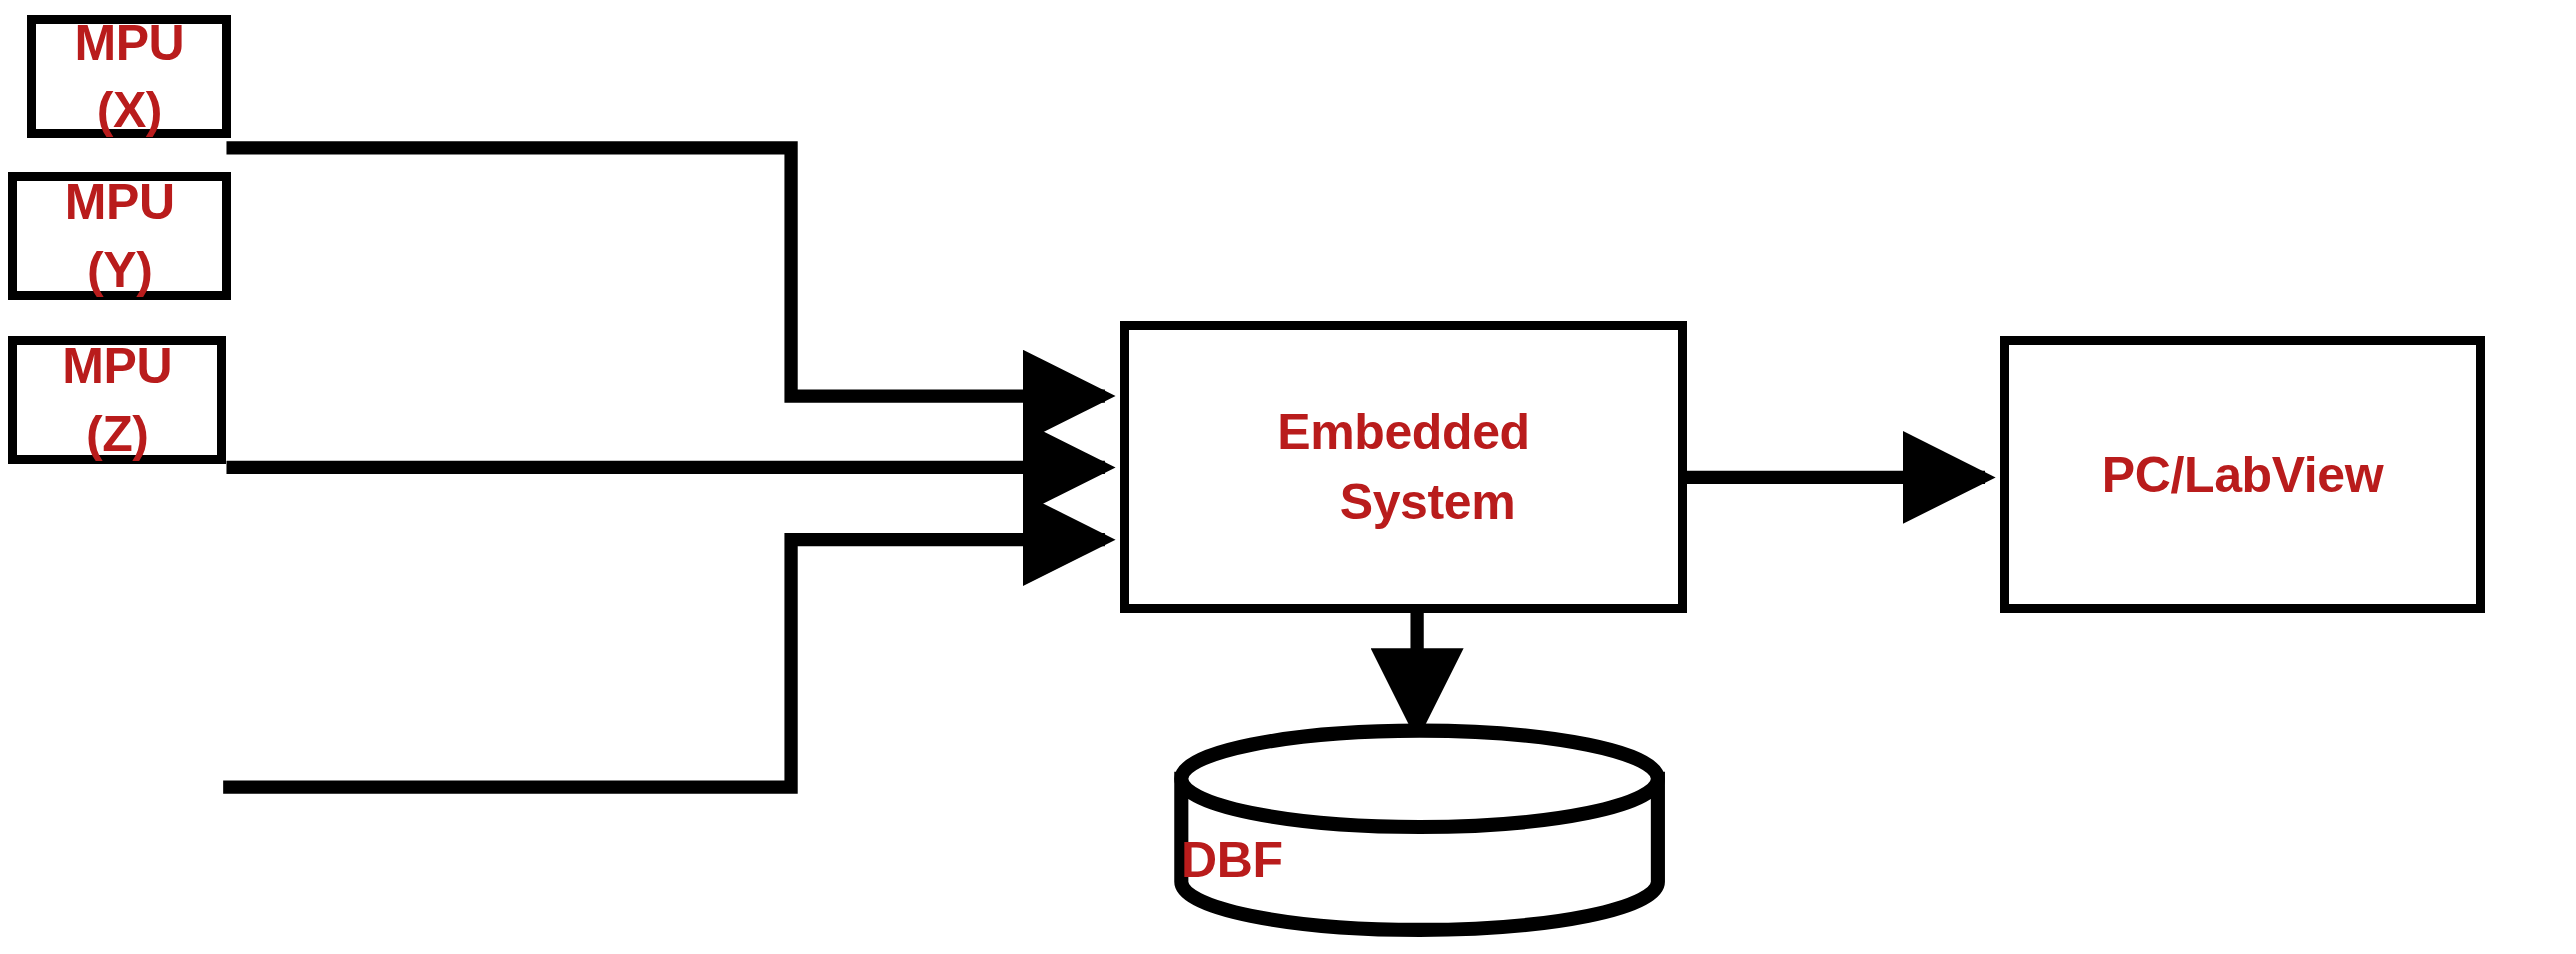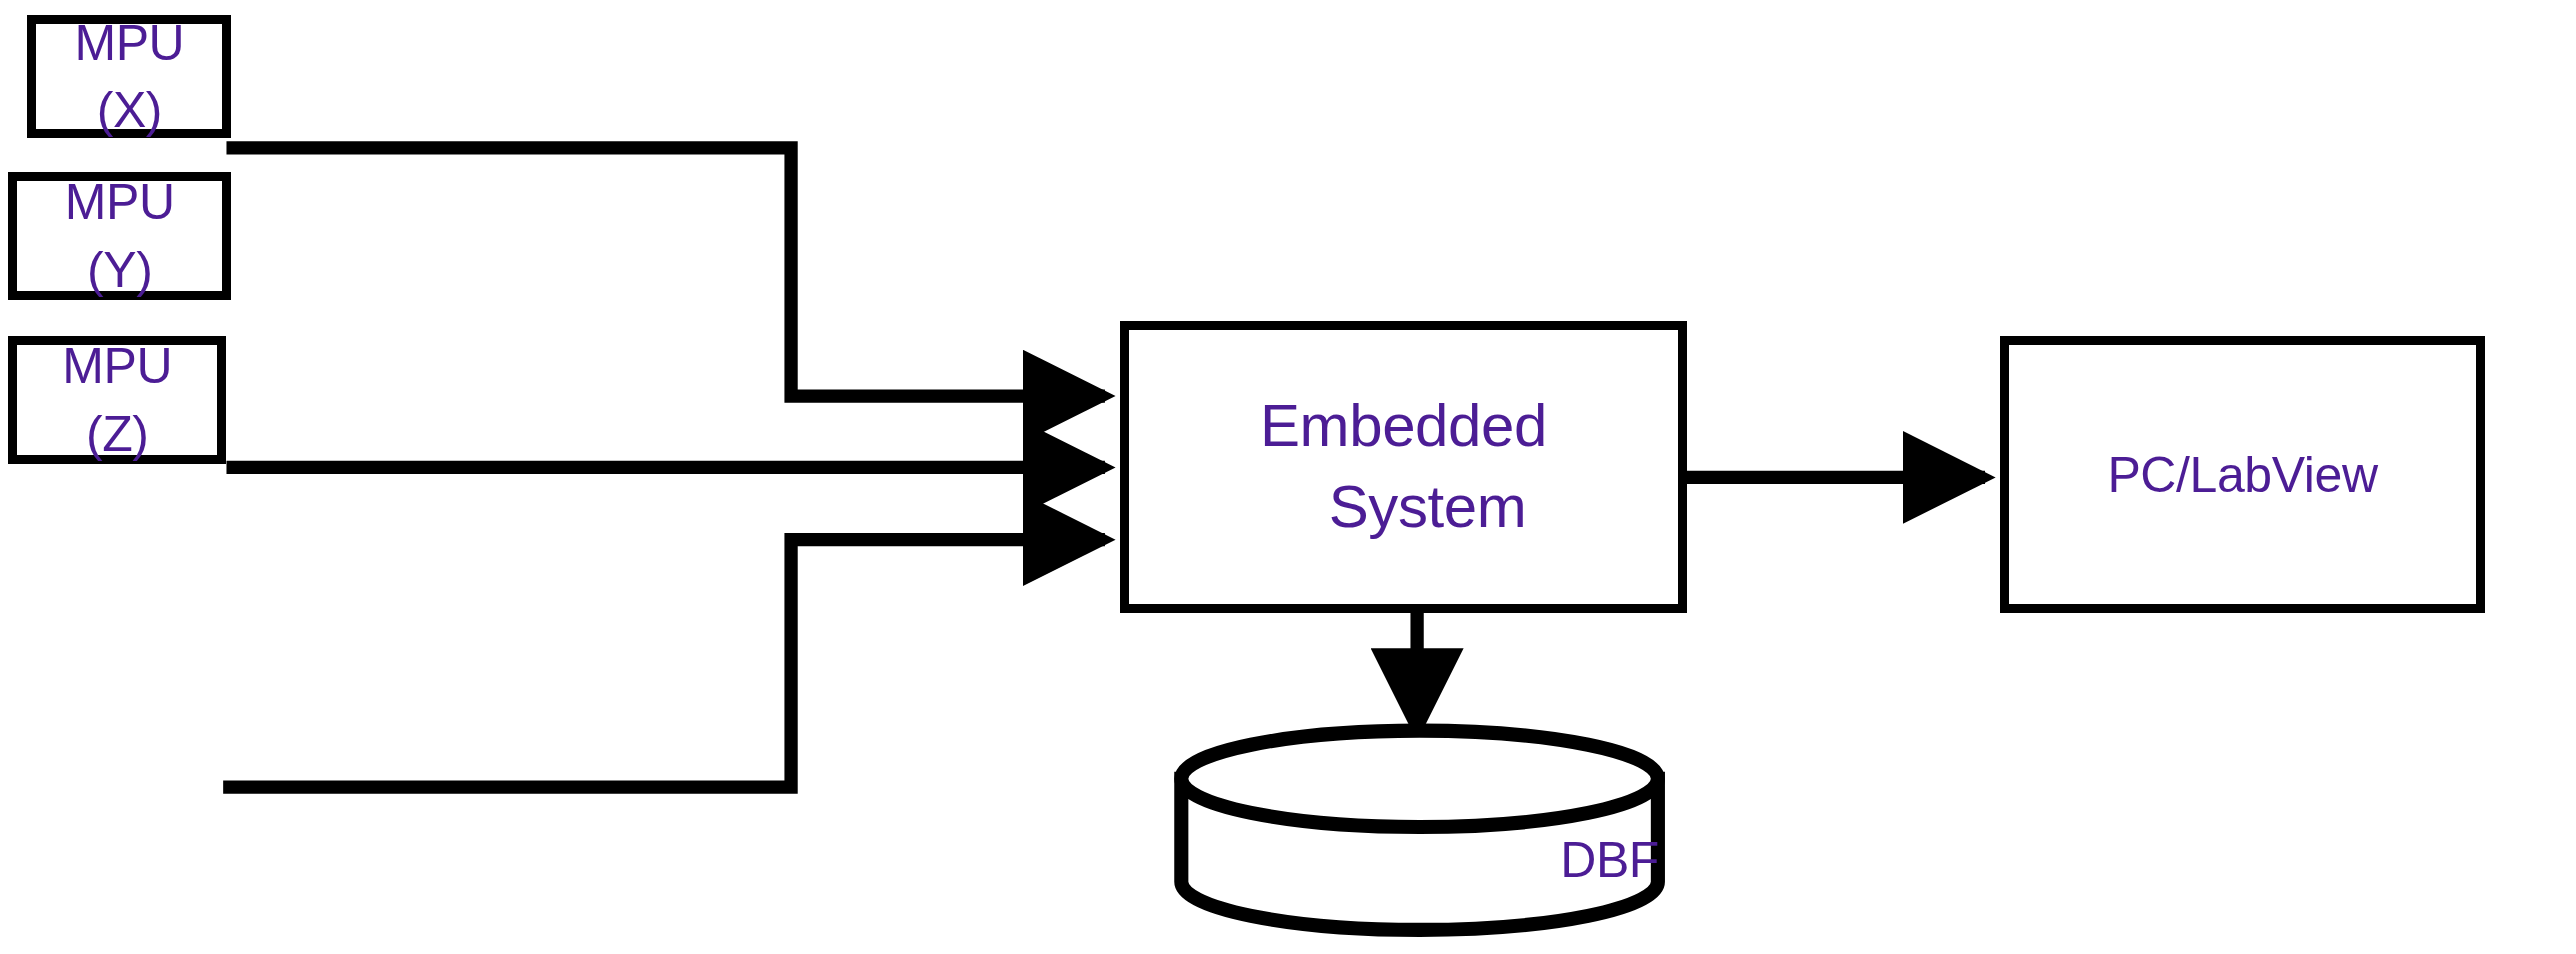--- a/index.html
+++ b/index.html
@@ -32,52 +32,52 @@
     border: 9.1px solid #000000;
     box-sizing: border-box;
     display: flex;
     flex-direction: column;
     align-items: center;
     justify-content: center;
     z-index: 3;
   }
   .node-label {
     font-family: "Liberation Sans", "DejaVu Sans", sans-serif;
-    font-weight: normal;
-    color: #4c1d95;
+    font-weight: bold;
+    color: #b91c1c;
     text-align: center;
     line-height: 1.08;
     white-space: pre;
     letter-spacing: -0.4px;
   }
   .label-mpu {
     font-size: 50px;
   }
   .label-embedded {
-    font-size: 60px;
+    font-size: 50px;
   }
   .label-pc {
     font-size: 50px;
   }
   .label-dbf {
     font-size: 50px;
   }
   .mpu-line2 {
     margin-top: 13.3px;
   }
   .embedded-line2 {
     margin-top: 16.6px;
     margin-left: 48px;
   }
   #db-label {
     position: absolute;
     z-index: 4;
     display: flex;
     align-items: center;
-    justify-content: flex-end;
+    justify-content: flex-start;
     pointer-events: none;
   }
 </style>
 </head>
 <body>
 
 <div id="canvas">
 
   <svg id="diagram-svg" viewBox="0 0 3101 1149" xmlns="http://www.w3.org/2000/svg">
     <defs>

